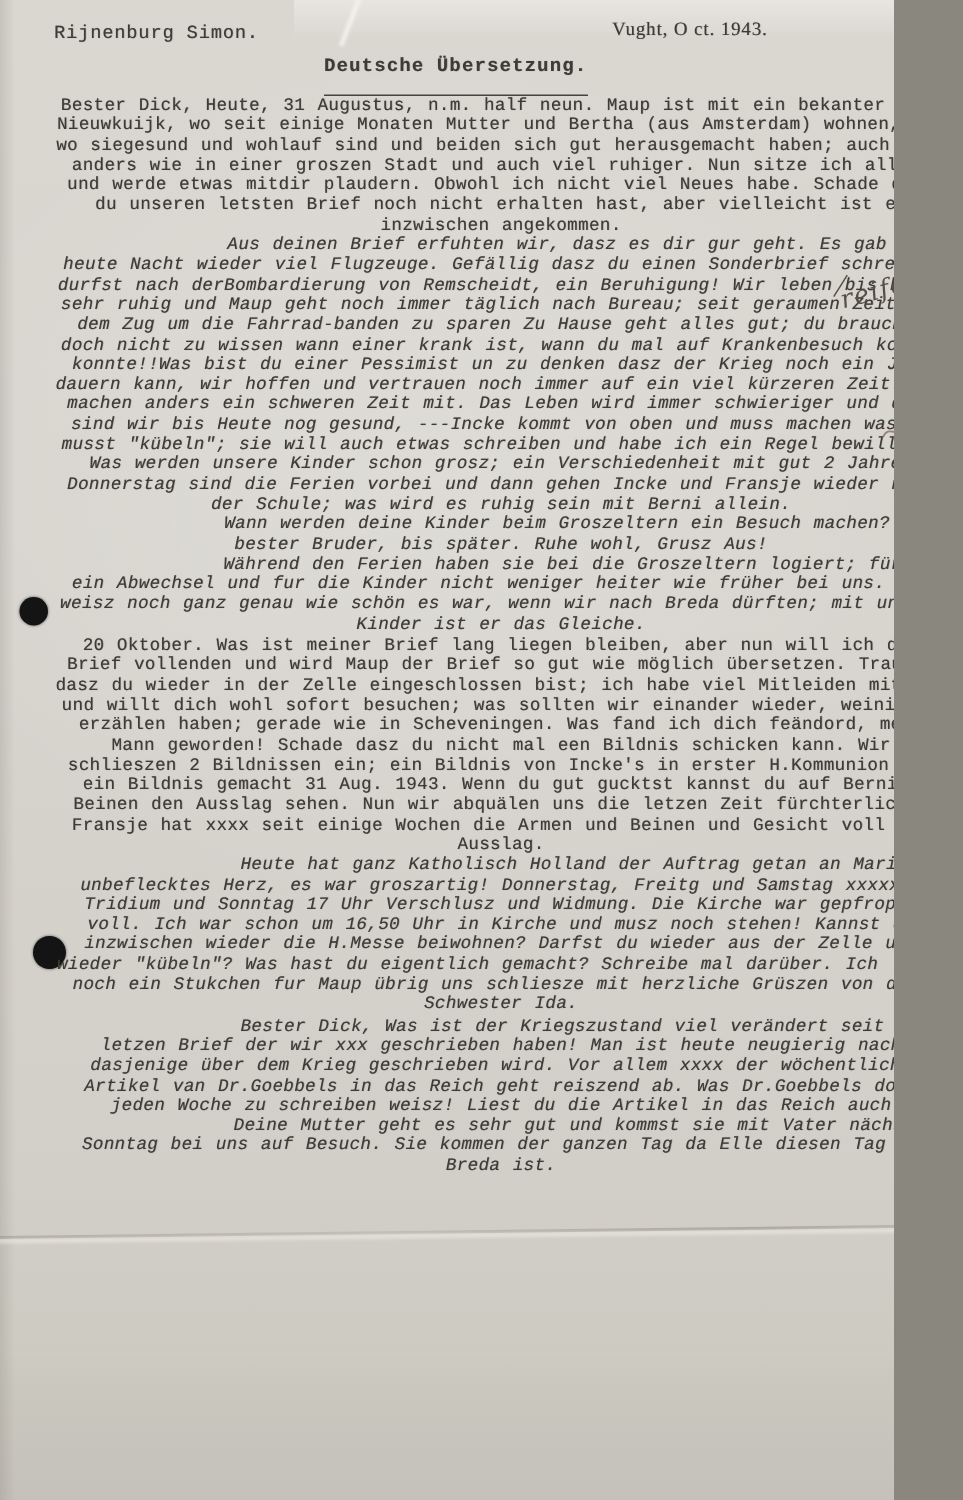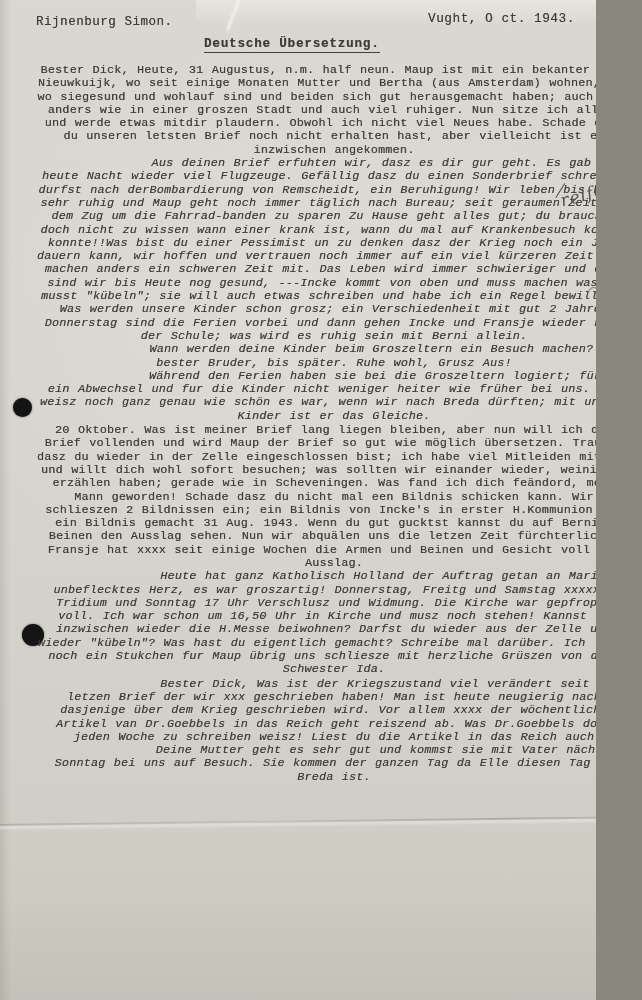--- a/index.html
+++ b/index.html
@@ -35,24 +35,24 @@
 
   
   .hole { position:absolute; border-radius:50%; background:#141414;
     box-shadow:0 0 2px rgba(0,0,0,0.6); }
   .hole.h1 { left:13px; top:398px; width:19px; height:19px; }
   .hole.h2 { left:22px; top:624px; width:22px; height:22px; }
 
   
   .typed { text-shadow:0.3px 0.3px 0.5px rgba(58,53,48,0.55); }
   .author { position:absolute; left:36px; top:15px; font-size:12.4px; letter-spacing:0.6px; }
-  .dateline { position:absolute; left:428px; top:12px; font-size:12.6px; letter-spacing:0.6px; }
-  .title { position:absolute; left:204px; top:37px; font-size:12.6px; font-weight:bold;
+  .dateline { position:absolute; left:408px; top:12px; font-size:12.6px; letter-spacing:0.6px;font-family:Liberation Serif, serif; }
+  .title { position:absolute; left:216px; top:37px; font-size:12.6px; font-weight:bold;
     letter-spacing:0.8px; border-bottom:1.6px solid #454publ23e; border-bottom:1.6px solid #45423e;
-    padding-bottom:1px; }
+    padding-bottom:12px; }
   .letter-body { position:absolute; left:36px; top:64px; width:596px;text-align:center; }
   .letter-body p.para { margin:0; font-size:11.7px; line-height:13.3px; letter-spacing:0.25px;
     word-spacing:1px; }
   .letter-body p.indent { text-indent:112px;font-style:italic; }
   .letter-body p.space { margin-top:1px; }
 
   
   .annotation-reife { position:absolute; left:560px; top:185px; transform:rotate(-15deg);
     font-family:"DejaVu Serif",serif; font-style:italic; font-size:17px; color:#565049;
     letter-spacing:1px; }

